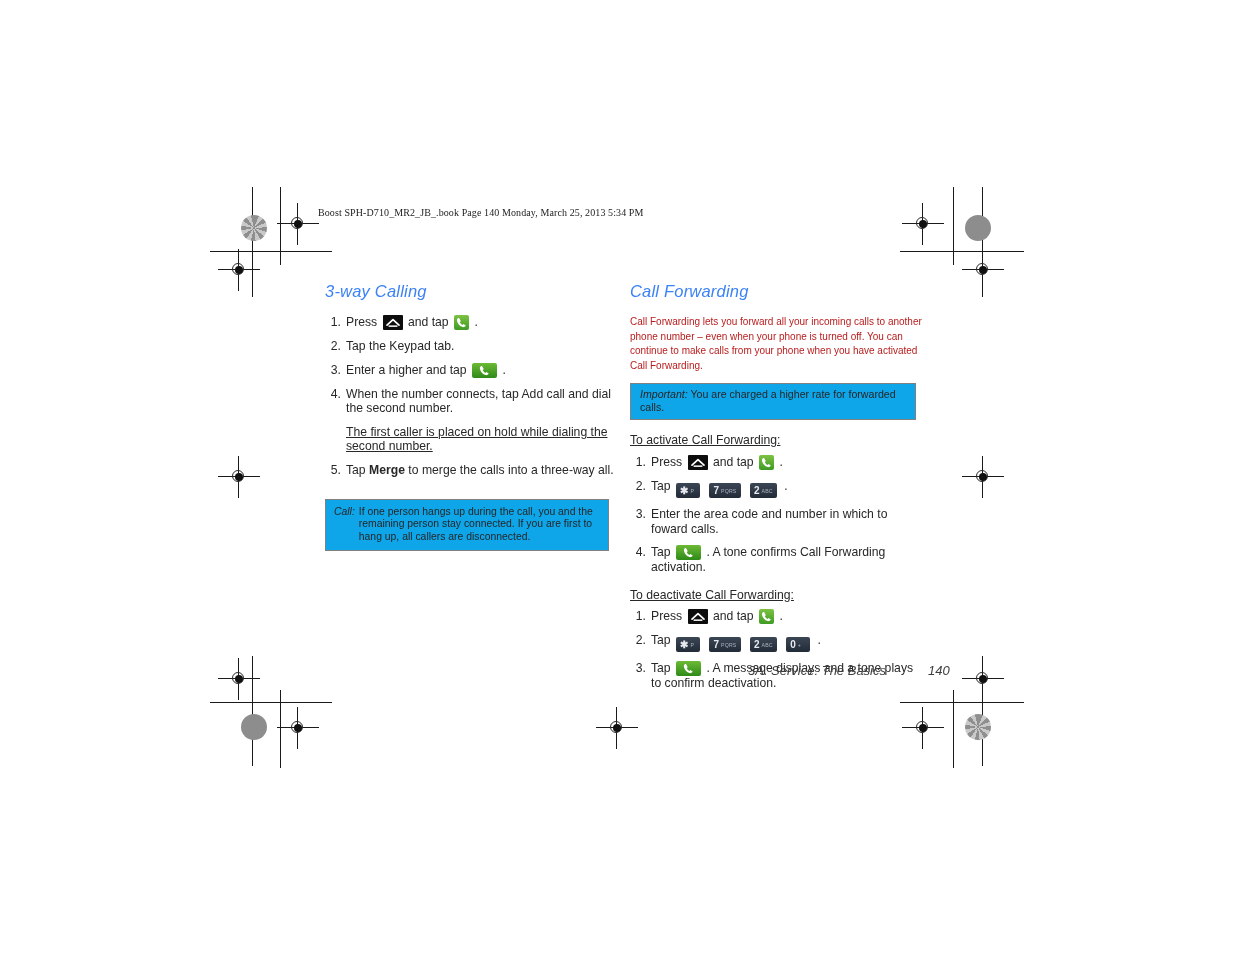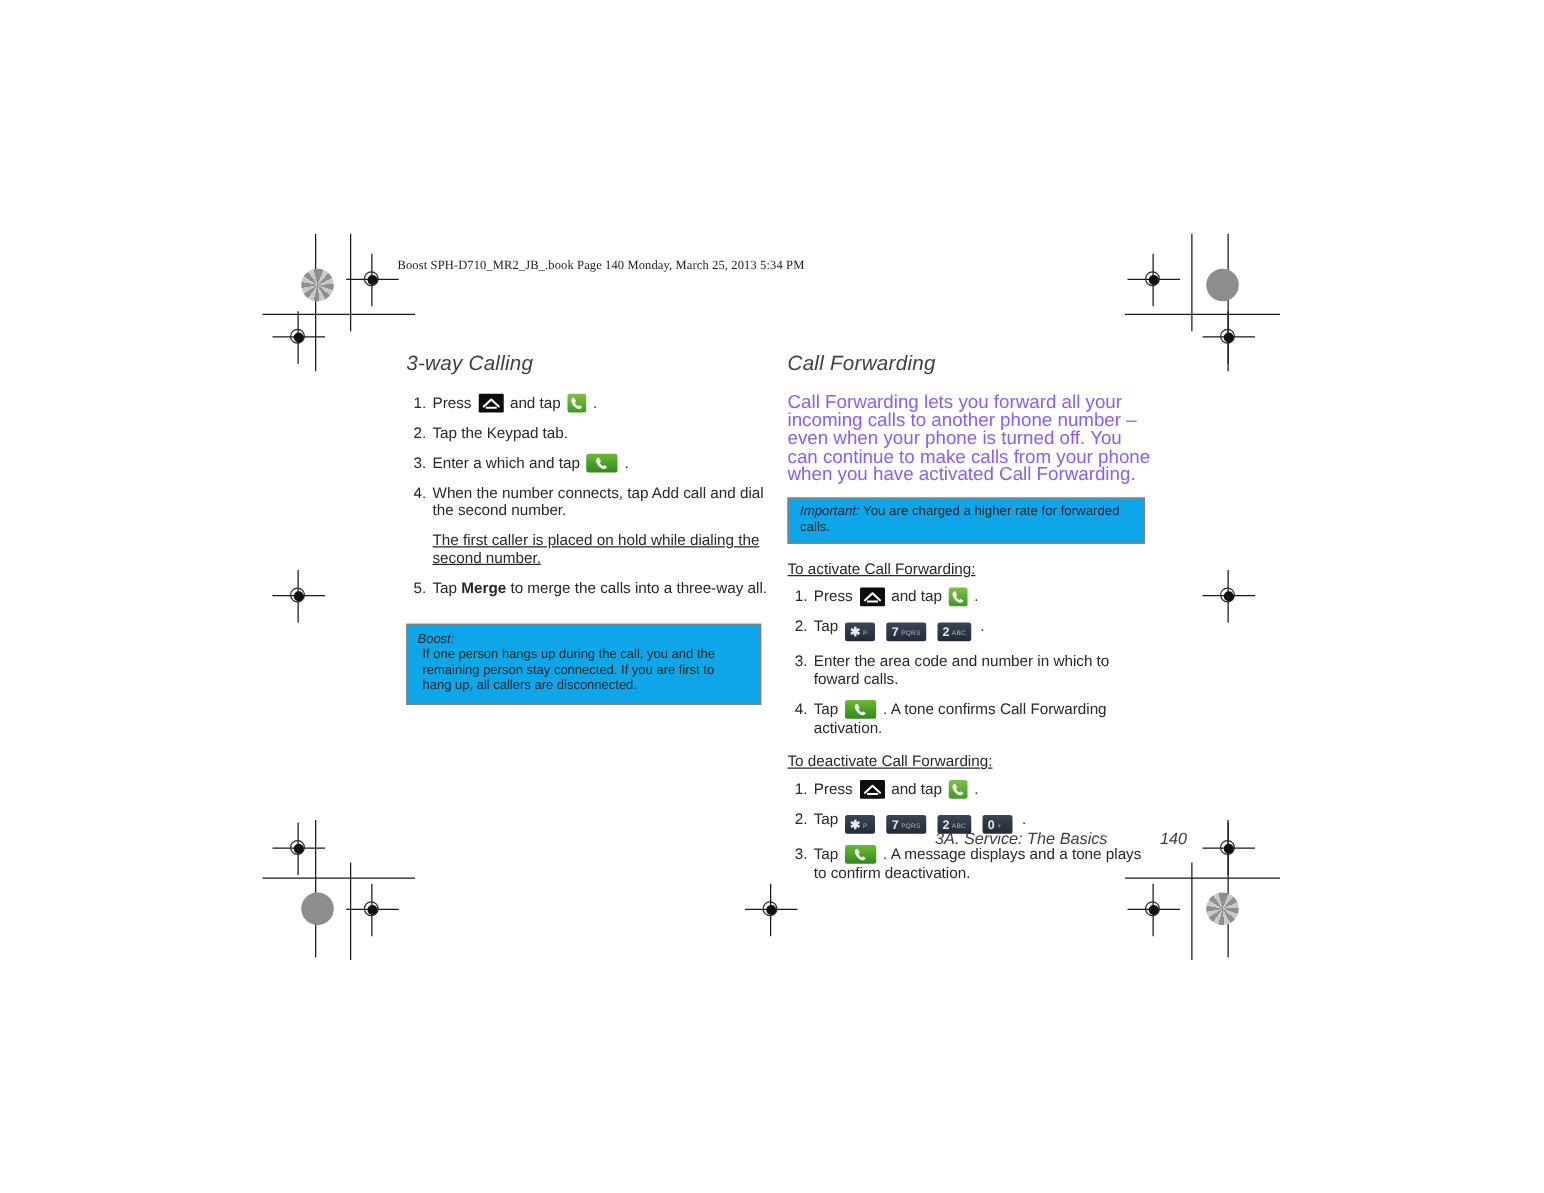--- a/index.html
+++ b/index.html
@@ -93,30 +93,30 @@
     top: 282px;
     width: 292px;
   }
   #col-left  { left: 325px; }
   #col-right { left: 630px; }
 
   h2.section-title {
     font-size: 16.5px;
     font-style: italic;
     font-weight: 400;
-    color: #404040;
+    color: #3b82f6;
     margin: 0 0 14px 0;
     letter-spacing: 0.2px;
   }
 
   p.para {
-    font-size: 15px;
+    font-size: 10px;
     line-height: 14.6px;
     margin: 0 0 10px 0;
-    color: #8b5cf6;
+    color: #b91c1c;
   }
 
   p.lead-in {
     font-size: 12.2px;
     line-height: 14.6px;
     margin: 0 0 7px 0;
     color: #282828;
     text-decoration: underline;
   }
 
@@ -376,21 +376,21 @@
         <span>.</span>
       </li>
 
       <li>
         <span class="num">2.</span>
         <span>Tap the Keypad tab.</span>
       </li>
 
       <li>
         <span class="num">3.</span>
-        <span>Enter a which and tap</span>
+        <span>Enter a higher and tap</span>
         <span class="ico ico-phone-wide">
           <svg width="25" height="15" viewBox="0 0 25 15">
             <path d="M9.2 3.1c-.9.5-1.5 1.5-1.3 2.6.4 2.8 2.9 5.6 5.7 6.4 1.1.3 2.2-.2 2.8-1.1l.3-.5-2.3-1.5-.9 1c-1.2-.6-2.3-1.8-2.8-3l1.1-.8L10 3l-.8.1z" fill="#ffffff"></path>
           </svg>
         </span>
         <span>.</span>
       </li>
 
       <li>
         <span class="num">4.</span>
@@ -403,21 +403,21 @@
     <ol class="steps">
       <li>
         <span class="num">5.</span>
         <span>Tap</span>
         <span class="bold">Merge</span>
         <span>to merge the calls into a three-way all.</span>
       </li>
     </ol>
 
     <div class="callout" id="note-box">
-      <span class="co-label">Boost:</span><span class="co-body">If one person hangs up during the call, you and the remaining person stay connected. If you are first to hang up, all callers are disconnected.</span>
+      <span class="co-label">Call:</span><span class="co-body">If one person hangs up during the call, you and the remaining person stay connected. If you are first to hang up, all callers are disconnected.</span>
     </div>
   </div>
 
   <div class="column" id="col-right">
 
     <h2 class="section-title">Call Forwarding</h2>
 
     <p class="para">Call Forwarding lets you forward all your incoming calls to another phone number – even when your phone is turned off. You can continue to make calls from your phone when you have activated Call Forwarding.</p>
 
     <div class="callout" id="important-box">

